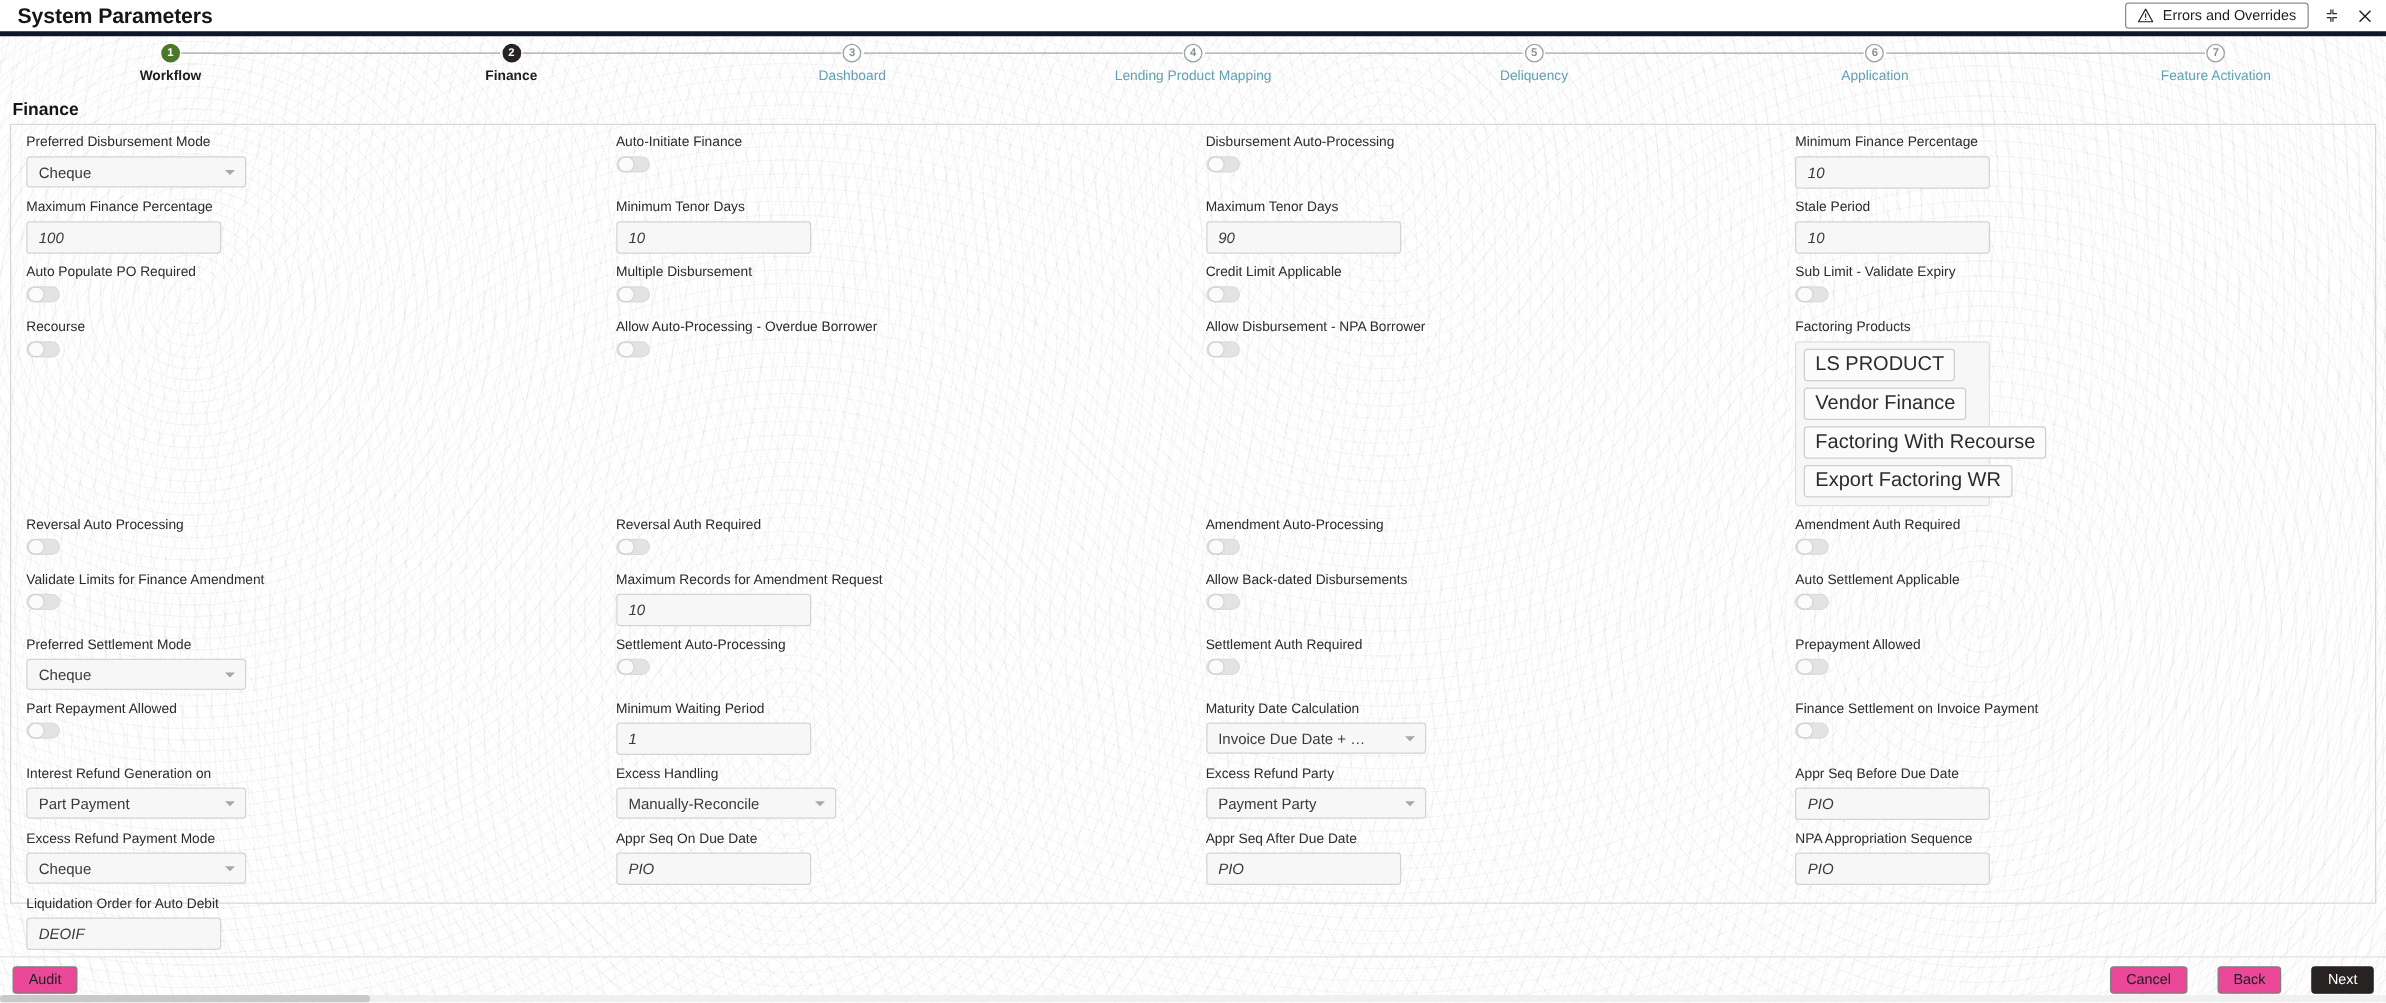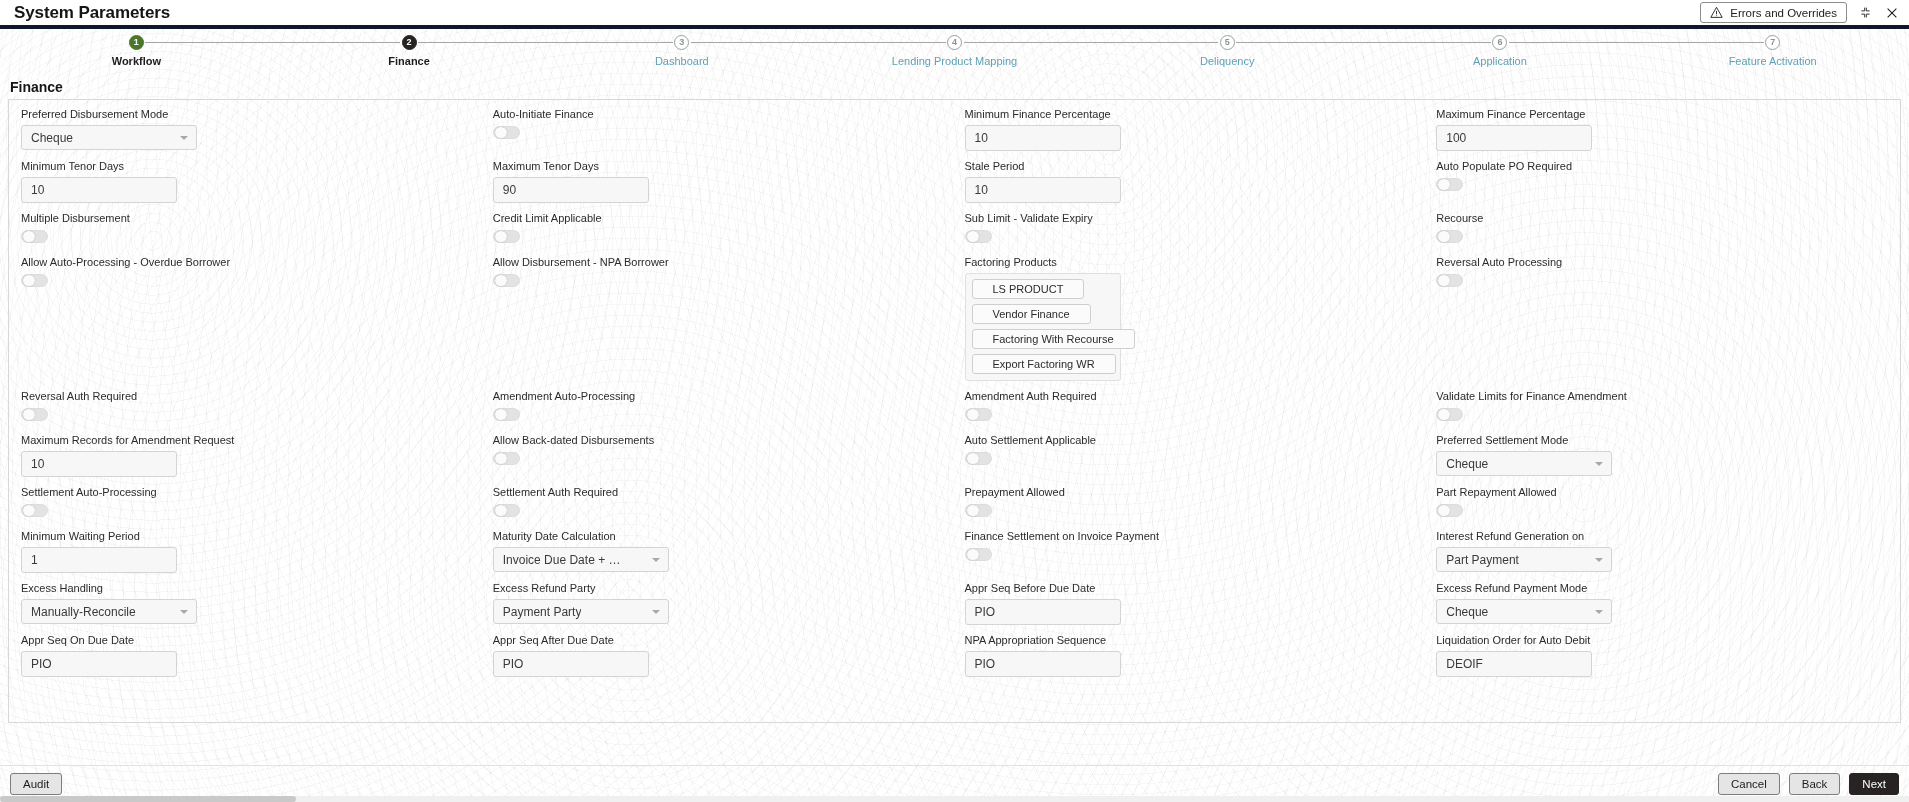--- a/index.html
+++ b/index.html
@@ -117,21 +117,21 @@
     display: block;
     font-size: 11px; color: #2b2b2b;
     margin-bottom: 5px; white-space: nowrap;
   }
   .inp {
     width: 156px; height: 24px;
     border: 1px solid #d4d4d4; border-radius: 3px;
     background: #f7f7f7;
     font-size: 12px; color: #3a3a3a;
     padding: 12px 9px;
-    display: flex; align-items: center;
+    display: flex; align-items: center; font-style: italic;
   }
   .sel {
     width: 176px; height: 25px;
     border: 1px solid #d4d4d4; border-radius: 3px;
     background: #f7f7f7;
     font-size: 12px; color: #3a3a3a;
     padding: 0 9px;
     display: flex; align-items: center;
     position: relative;
   }
@@ -164,44 +164,44 @@
   .chipbox {
     width: 156px;
     border: 1px solid #e0e0e0; border-radius: 3px;
     background: #f7f7f7;
     padding: 5px 6px 6px 6px;
     display: flex; flex-wrap: wrap; gap: 5px;
   }
   .chip {
     border: 1px solid #cfcfcf; border-radius: 3px;
     background: #fbfbfb;
-    font-size: 11px; color: #2b2b2b;
-    padding: 3px 20px; white-space: nowrap;
+    font-size: 16px; color: #2b2b2b;
+    padding: 3px 8px; white-space: nowrap;
     cursor: pointer;
     text-align: right;
   }
 
   
   .footer {
     position: absolute; left: 0; right: 0; bottom: 0;
     height: 37px;
     display: flex; align-items: center;
     border-top: 1px solid #e2e2e2;
     background: transparent;
     padding: 0 10px;
   }
   .btn {
     height: 22px; padding: 0 12px;
     border: 1px solid #7d7d7d; border-radius: 3px;
-    background: #e5e5e5; color: #1d1d1d;
+    background: #ec4899; color: #1d1d1d;
     font-size: 11.5px; cursor: pointer;
     display: inline-flex; align-items: center; justify-content: center;
   }
   .btn.primary { background: #262322; border-color: #262322; color: #fff; }
-  .footer-right { margin-left: auto; display: flex; gap: 9px; }
+  .footer-right { margin-left: auto; display: flex; gap: 24px; }
   .scrollbar-h {
     position: absolute; left: 0; bottom: 0; height: 6px; width: 1909px;
     background: #f0f0f0;
   }
   .scrollbar-h .thumb { height: 6px; width: 296px; background: #c9c9c9; border-radius: 3px; }
 </style>
 </head>
 <body>
 
 <div class="watermark"></div>
@@ -288,20 +288,21 @@
   <div class="panel">
     <div class="grid" id="fields-root">
         <div class="cell">
           <span class="lbl-txt">Preferred Disbursement Mode</span>
           <div class="sel">
             <span class="sel-txt">Cheque</span>
             <span class="caret"></span>
           </div>
         </div>
         <div class="cell"><span class="lbl-txt">Auto-Initiate Finance</span><div class="toggle"><span class="knob"></span></div></div>
+        <div class="cell"><span class="lbl-txt">Disbursement Auto-Processing</span><div class="toggle"><span class="knob"></span></div></div>
         <div class="cell">
           <span class="lbl-txt">Minimum Finance Percentage</span>
           <div class="inp">10</div>
         </div>
         <div class="cell">
           <span class="lbl-txt">Maximum Finance Percentage</span>
           <div class="inp">100</div>
         </div>
         <div class="cell">
           <span class="lbl-txt">Minimum Tenor Days</span>

